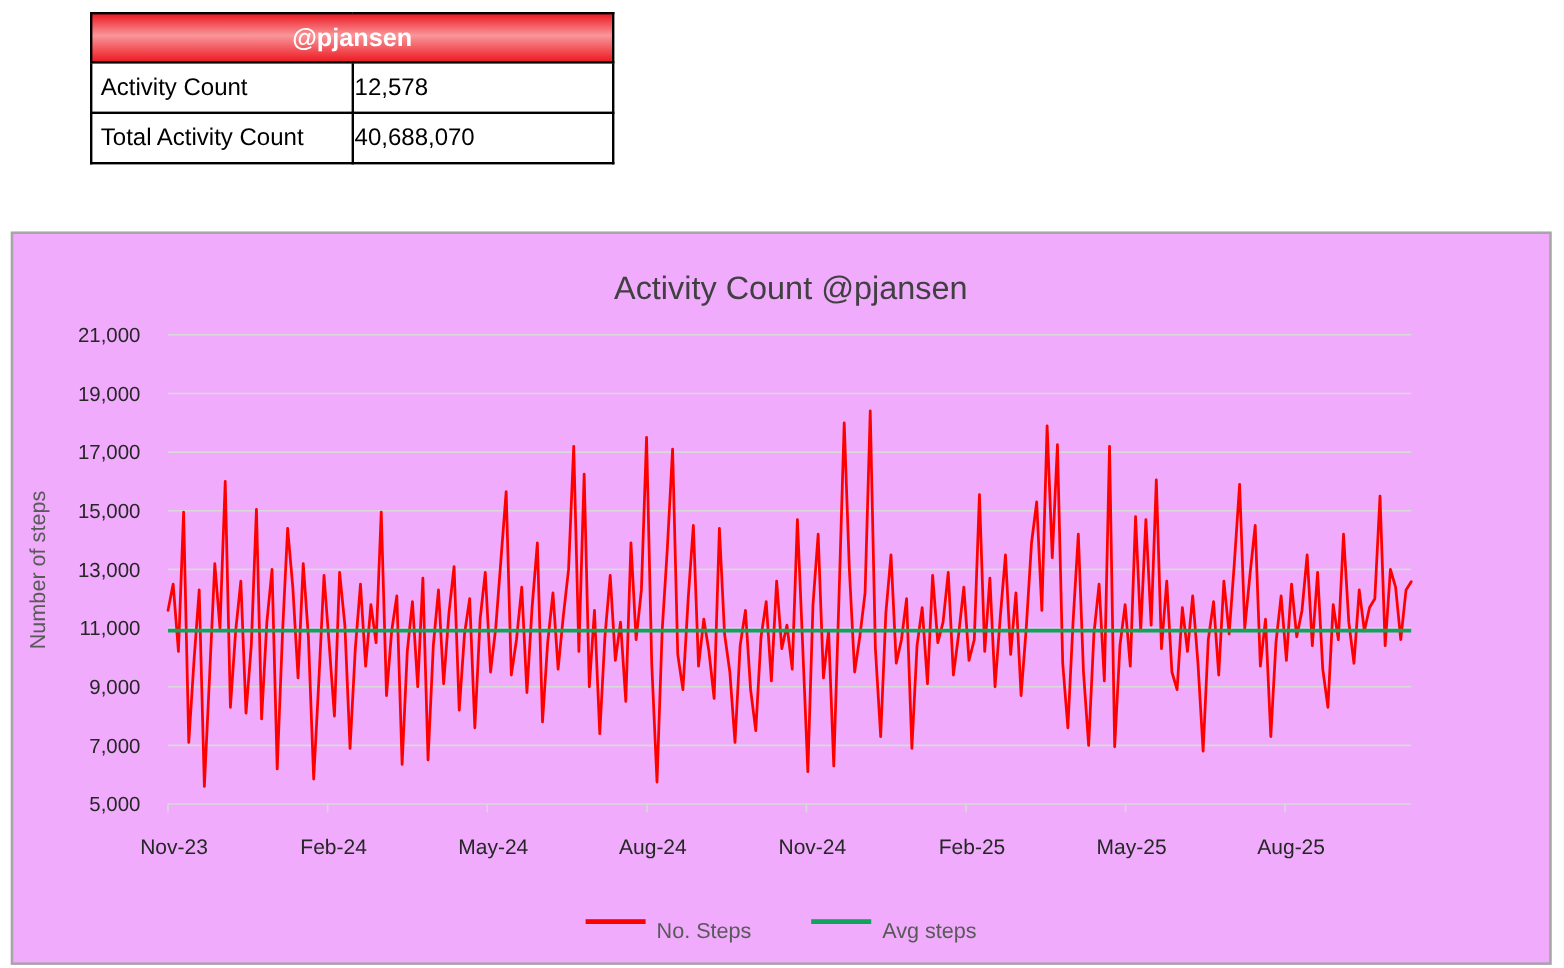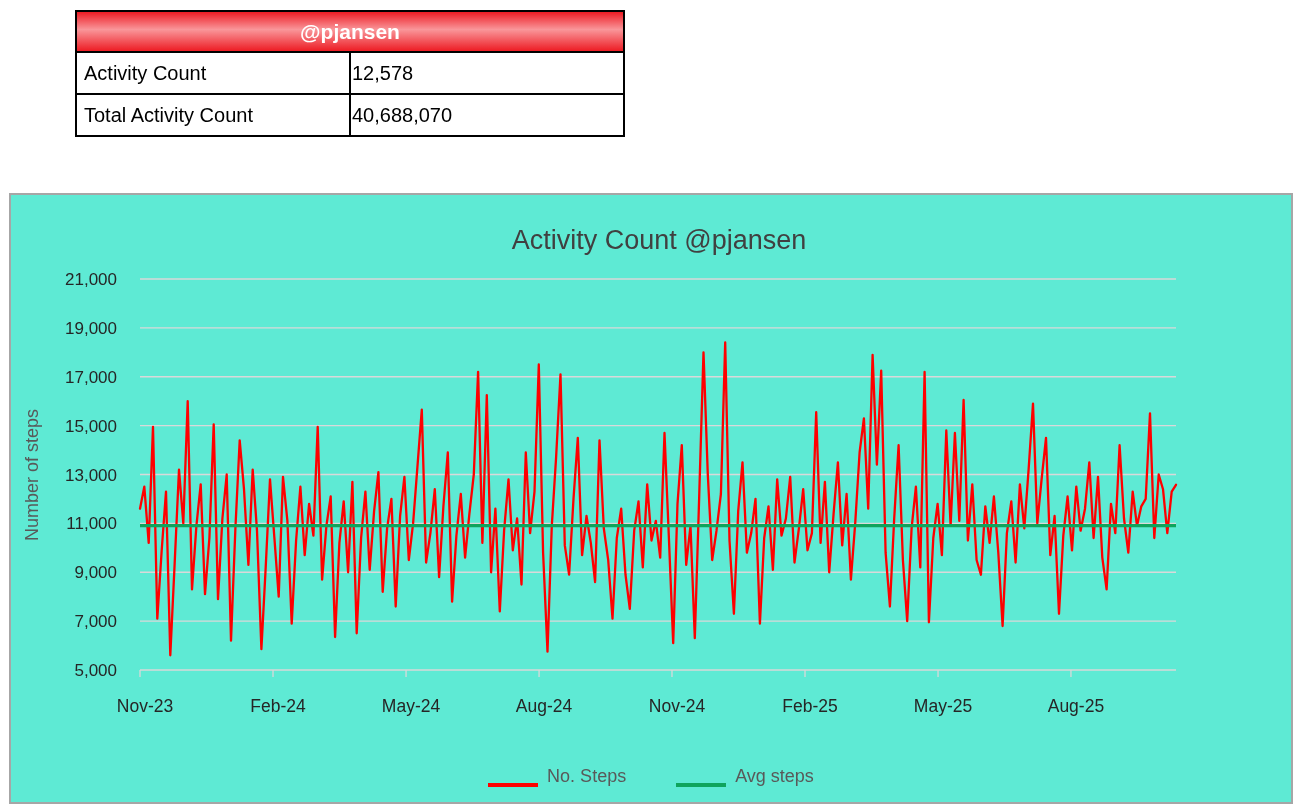--- a/index.html
+++ b/index.html
@@ -1,41 +1,41 @@
 <!DOCTYPE html>
 <html><head>
 <meta charset="utf-8">
 <style>
   html,body{margin:0;padding:0;background:#ffffff;}
   .page{position:relative;width:1303px;height:807px;background:#ffffff;
         font-family:"Liberation Sans",sans-serif;overflow:hidden;}
 
   
-  .stats{position:absolute;left:75px;top:10px;width:550px;
+  .stats{position:absolute;left:75px;top:10px;width:437px;
          border-collapse:collapse;table-layout:fixed;}
   .stats th{height:37px;border:2px solid #000;
             background:linear-gradient(180deg,#ED1C24 0%,#F9969A 45%,#ED1C24 100%);
             color:#fff;font-size:21px;font-weight:bold;text-align:center;}
   .stats td{height:38px;border:2px solid #000;background:#fff;
             color:#000;font-size:20px;margin-top:28px;}
   .stats td.lbl{width:352px;text-align:left;padding-left:7px;}
   .stats td.val{width:198px;text-align:left;}
 
   
   .chart-box{position:absolute;left:9px;top:193px;width:1280px;height:607px;
-             border:2px solid #A6A6A6;background:#5eead4;}
+             border:2px solid #A6A6A6;background:#f0abfc;}
   .chart-title{position:absolute;left:648px;top:30px;transform:translateX(-50%);
                font-size:27px;color:#404040;white-space:nowrap;}
   .y-axis-title{position:absolute;left:21px;top:280px;
                 transform:translate(-50%,-50%) rotate(-90deg);
                 font-size:18px;color:#595959;white-space:nowrap;}
   #plot{position:absolute;left:0;top:0;}
   .legend{position:absolute;left:0;right:0;top:571px;display:flex;
           justify-content:center;align-items:center;gap:50px;}
-  .legend-item{display:flex;align-items:flex-end;gap:9px;
+  .legend-item{display:flex;align-items:flex-start;gap:9px;
                color:#595959;font-size:18px;white-space:nowrap;}
   .swatch{display:inline-block;width:50px;height:4px;}
 </style>
 </head>
 <body>
 
 <div class="page">
 
   <table class="stats">
     <thead>

